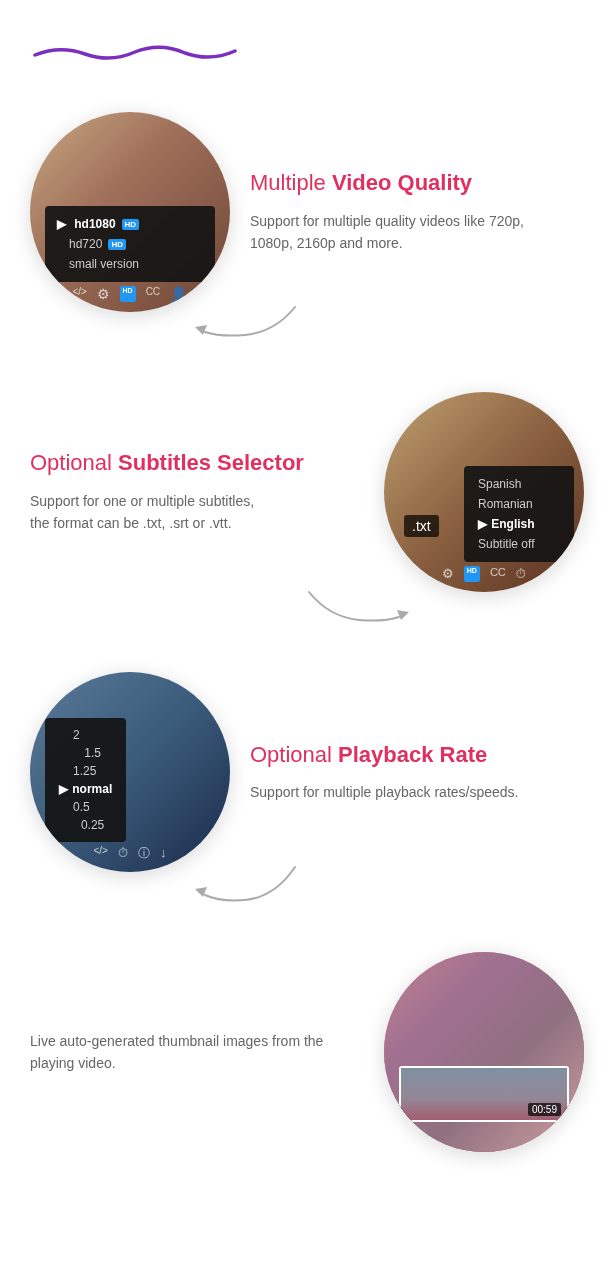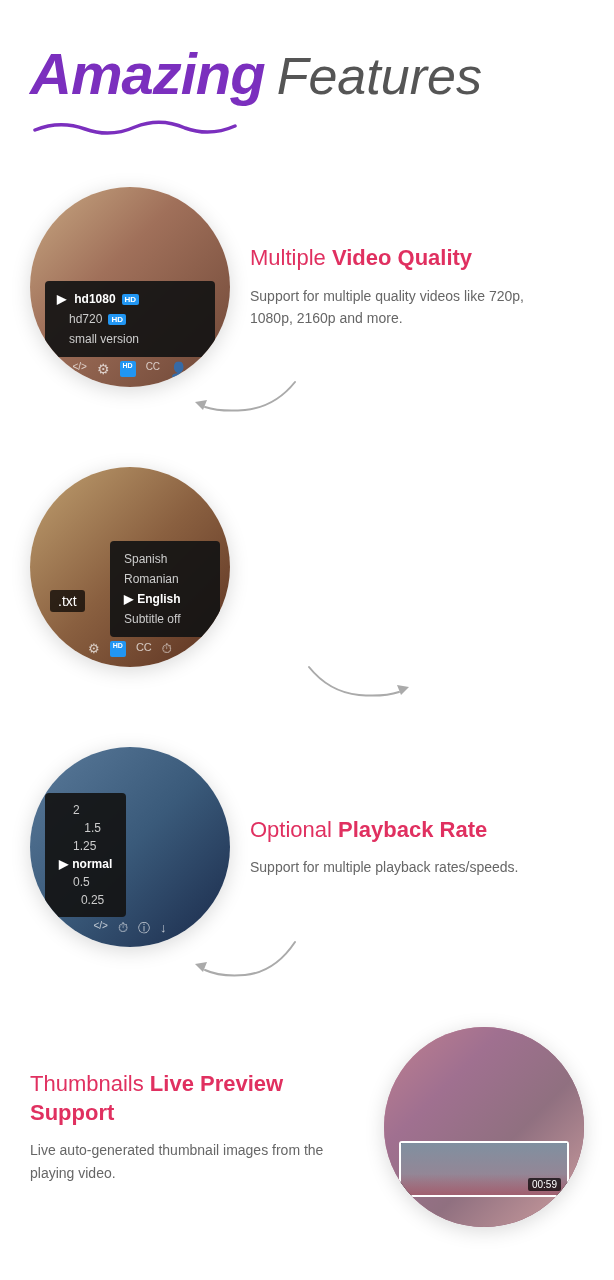--- a/index.html
+++ b/index.html
@@ -277,24 +277,20 @@
       background: linear-gradient(to bottom, #8090a0 0%, #a08090 100%);
       position: relative;
     }
   </style>
 </head>
 <body>
 
 <div class="page-wrapper">
 
   <div class="header-section">
-    <div class="header-title">
-      <span class="header-amazing">Amazing</span>
-      <span class="header-features">Features</span>
-    </div>
     <svg class="underline-svg" width="220" height="22" viewBox="0 0 220 22">
       <path d="M5 15 Q30 5 55 14 Q80 23 105 12 Q130 2 155 13 Q180 22 205 11" stroke="#7B2FBE" stroke-width="3.5" fill="none" stroke-linecap="round"></path>
     </svg>
   </div>
 
   <div class="feature-section left-image" style="margin-bottom:80px;">
     <div class="circle-img vq-circle">
 
       <div class="dropdown-overlay">
         <div class="item active">
@@ -326,20 +322,29 @@
       <div class="feature-desc">Support for multiple quality videos like 720p, 1080p, 2160p and more.</div>
     </div>
 
     <svg style="position:absolute;bottom:-30px;left:155px;width:120px;height:45px;" viewBox="0 0 120 45">
       <path d="M110 10 Q90 35 60 38 Q35 40 20 35" stroke="#aaa" stroke-width="2" fill="none" stroke-linecap="round"></path>
       <polygon points="10,30 22,28 18,38" fill="#aaa"></polygon>
     </svg>
   </div>
 
   <div class="feature-section right-image" style="margin-bottom:80px;">
+    <div class="feature-text" style="padding-left:0;padding-right:25px;">
+      <div class="feature-title">
+        <span class="normal">Optional </span><span class="bold">Subtitles Selector</span>
+      </div>
+      <div class="feature-desc">
+        <span>Support for one or multiple subtitles,</span><br>
+        <span>the format can be .txt, .srt or .vtt.</span>
+      </div>
+    </div>
 
     <div class="circle-img sub-circle">
       <div class="txt-label">.txt</div>
       <div class="dropdown-overlay">
         <div class="item">Spanish</div>
         <div class="item">Romanian</div>
         <div class="item active">
           <span>▶</span>
           <span>English</span>
         </div>
@@ -388,23 +393,20 @@
     </div>
 
     <svg style="position:absolute;bottom:-35px;left:155px;width:120px;height:50px;" viewBox="0 0 120 50">
       <path d="M110 10 Q90 40 60 43 Q35 45 20 38" stroke="#aaa" stroke-width="2" fill="none" stroke-linecap="round"></path>
       <polygon points="10,32 22,30 18,40" fill="#aaa"></polygon>
     </svg>
   </div>
 
   <div class="feature-section right-image">
     <div class="feature-text" style="padding-left:0;padding-right:25px;">
-      <div class="feature-title" style="color:#e03060;">
-        <span class="normal">Thumbnails </span><span class="bold">Live Preview Support</span>
-      </div>
       <div class="feature-desc">Live auto-generated thumbnail images from the playing video.</div>
     </div>
 
     <div class="circle-img thumb-circle">
 
       <div style="position:absolute;top:0;left:0;right:0;bottom:0;background:linear-gradient(135deg,#c08090 0%,#a07090 30%,#907080 60%,#d0a0a0 100%);"></div>
 
       <div class="preview-box">
         <div class="people-silhouette">
           <div style="position:absolute;bottom:0;left:0;right:0;height:40%;background:linear-gradient(to top,#a06070,transparent);"></div>

